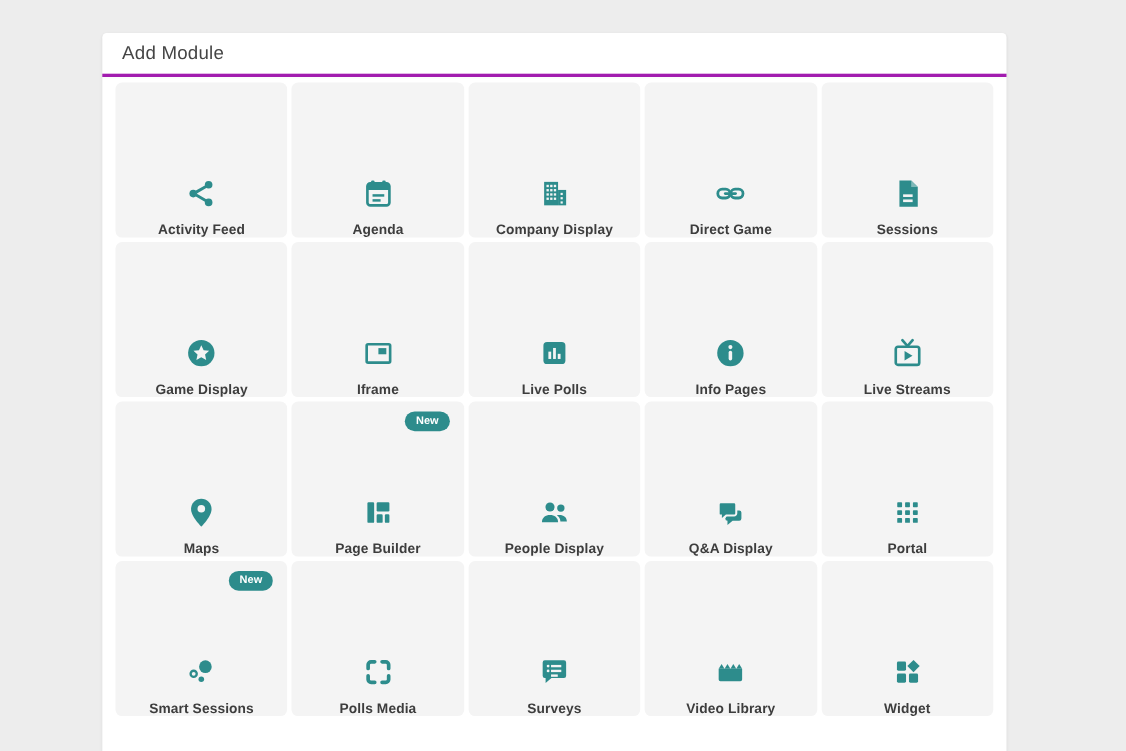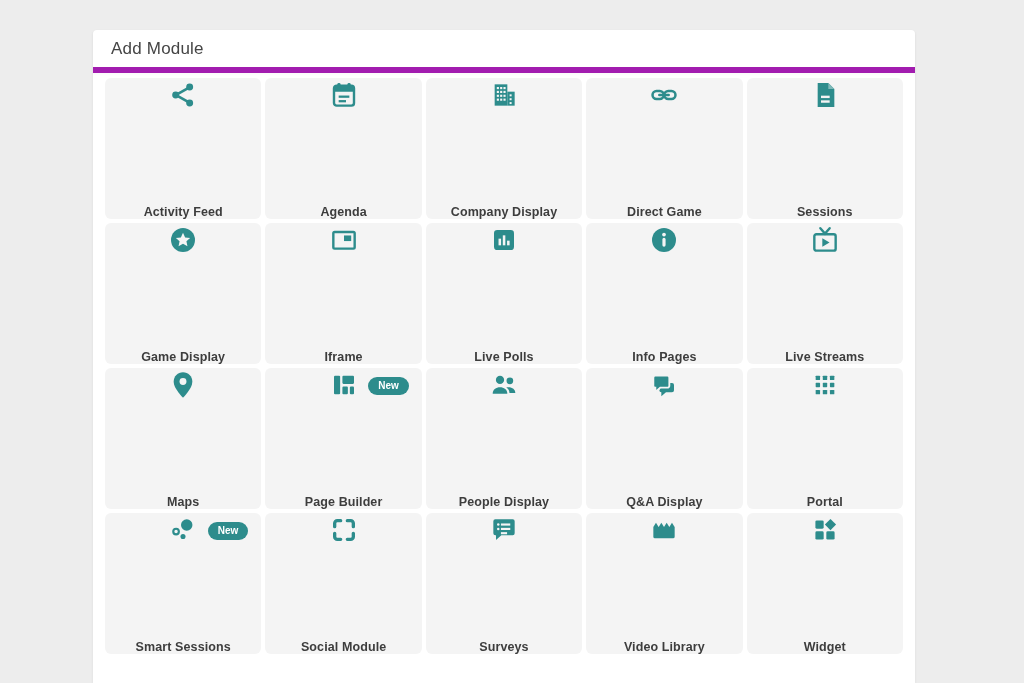--- a/index.html
+++ b/index.html
@@ -16,21 +16,21 @@
     width: 822px; height: 653px;
     background: #ffffff;
     border-radius: 4px 4px 0 0;
     box-shadow: 0 1px 3px rgba(0,0,0,0.07);
   }
   .panel-header {
     height: 37px;
     display: flex;
     align-items: center;
     padding: 0 18px;
-    border-bottom: 6px solid #a21caf;
+    border-bottom: 3px solid #a21caf;
     box-shadow: 0 2px 2px rgba(0,0,0,0.02);
   }
   .panel-title {
     font-size: 17px;
     color: #454545;
     letter-spacing: 0.2px;
   }
   .module-grid {
     display: grid;
     grid-template-columns: repeat(5, 1fr);
@@ -38,21 +38,21 @@
     gap: 4px;
     padding: 5px 12px 0 12px;
   }
   .tile {
     position: relative;
     background: #f4f4f4;
     border-radius: 6px;
     display: flex;
     flex-direction: column;
     align-items: center;
-    justify-content: space-between;
+    justify-content: flex-end;
     cursor: pointer;
   }
   .tile-icon {
     height: 34px;
     display: flex;
     align-items: center;
     justify-content: center;
     margin-bottom: 9px;
   }
   .tile-icon svg { width: 32px; height: 32px; display: block; }
@@ -299,21 +299,21 @@
     <span class="tile-label">Smart Sessions</span>
   </div>
 
   <div class="tile">
 
     <span class="tile-icon">
           <svg viewBox="0 0 24 24" fill="none" stroke="#2D8C8C" stroke-width="2.5" stroke-linecap="round" stroke-linejoin="round">
             <path d="M9.5 5H7a2 2 0 00-2 2v2.5M14.5 5H17a2 2 0 012 2v2.5M9.5 19H7a2 2 0 01-2-2v-2.5M14.5 19H17a2 2 0 002-2v-2.5"></path>
           </svg>
         </span>
-    <span class="tile-label">Social Module</span>
+    <span class="tile-label">Polls Media</span>
   </div>
 
   <div class="tile">
 
     <span class="tile-icon">
           <svg viewBox="0 0 24 24">
             <path d="M5.5 4h13A1.5 1.5 0 0120 5.5v9a1.5 1.5 0 01-1.5 1.5H10l-4 3.5V16h-.5A1.5 1.5 0 014 14.5v-9A1.5 1.5 0 015.5 4z" fill="#2D8C8C"></path>
             <g fill="#f4f4f4">
               <circle cx="7.7" cy="7.9" r="0.95"></circle>
               <rect x="9.7" y="7.1" width="7" height="1.6"></rect>

